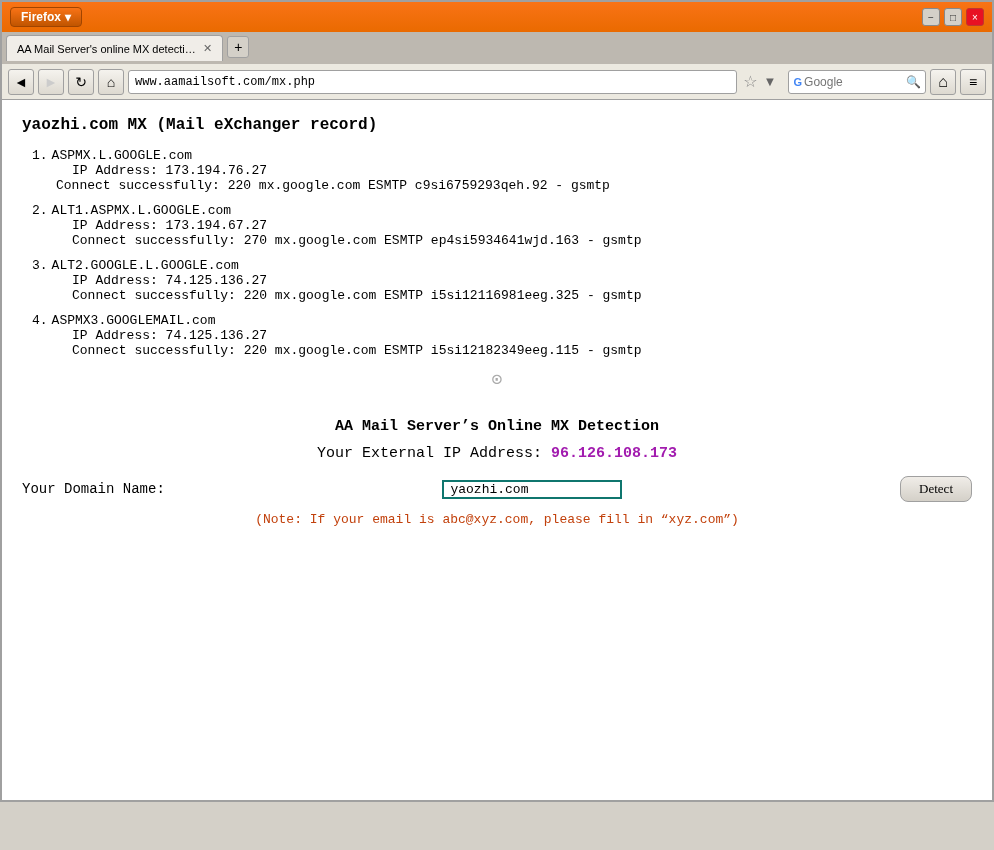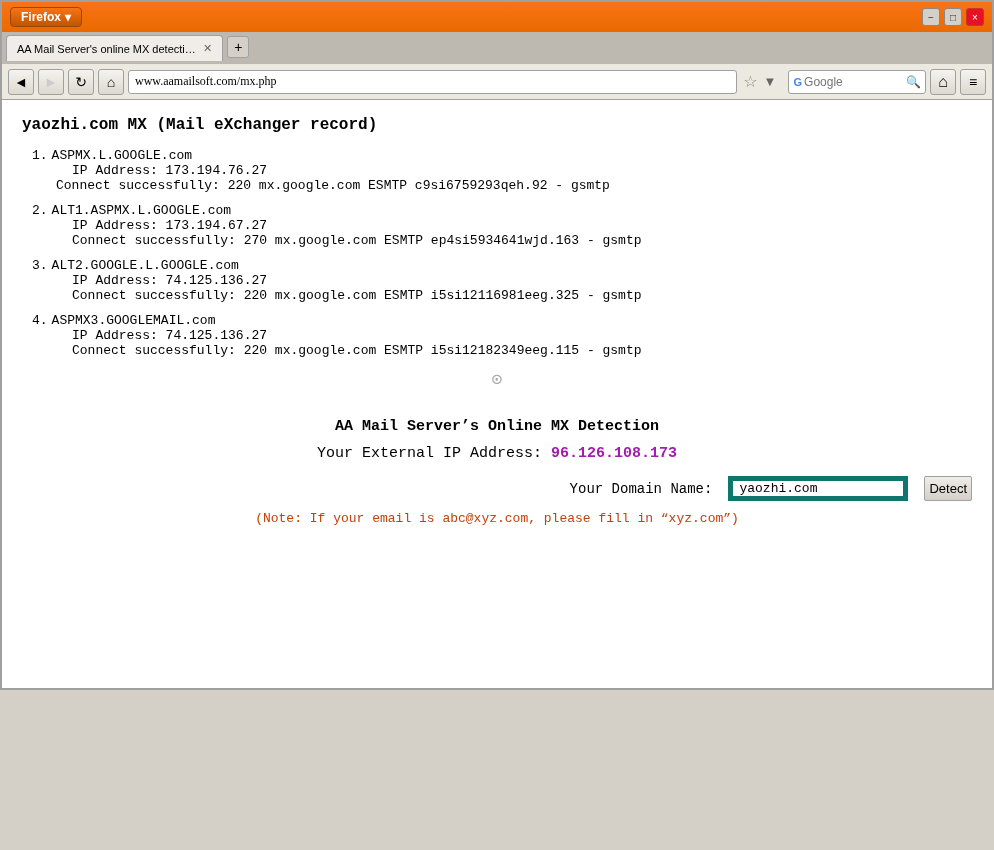--- a/index.html
+++ b/index.html
@@ -1,21 +1,21 @@
 <!DOCTYPE html>
 <html><head>
   <meta charset="utf-8">
   <style>
     * { margin: 0; padding: 0; box-sizing: border-box; }
     body { font-family: Arial, sans-serif; background: #d4d0c8; width: 994px; height: 850px; overflow: hidden; }
 
     
     .browser-window {
       width: 994px;
-      height: 690px;
+      height: 802px;
       border: 2px solid #a0a0a0;
       display: flex;
       flex-direction: column;
     }
 
     
     .title-bar {
       background: linear-gradient(to bottom, #f97316, #ea6a00);
       height: 30px;
       display: flex;
@@ -121,21 +121,21 @@
     }
     .url-bar {
       flex: 1;
       height: 24px;
       border: 1px solid #a0a0a0;
       border-radius: 3px;
       background: white;
       padding: 0 6px;
       font-size: 12px;
       outline: none;
-      font-family: Liberation Serif, serif;
+      font-family: Liberation Mono, monospace;
     }
     .star-btn {
       font-size: 16px;
       cursor: pointer;
       color: #888;
       padding: 0 2px;
     }
     .search-area {
       display: flex;
       align-items: center;
@@ -208,44 +208,44 @@
       font-family: 'Courier New', Courier, monospace;
       margin-bottom: 14px;
     }
     .ip-address {
       color: #a21caf;
       font-weight: bold;
     }
     .domain-form {
       display: flex;
       align-items: center;
-      justify-content: flex-end;
-      gap: 16px;
+      justify-content: space-between;
+      gap: 8px;
       margin-bottom: 10px;
     }
     .domain-label {
       font-size: 14px;
       font-family: 'Courier New', Courier, monospace;
     }
     .domain-input {
-      border: 5px solid #0f766e;
+      border: 2px solid #0f766e;
       padding: 0 6px;
       font-size: 13px;
       font-family: 'Courier New', Courier, monospace;
       width: 180px;
       outline: none;
     }
     .detect-btn {
       background: linear-gradient(to bottom, #f0ede8, #d4d0c8);
       border: 1px solid #a0a0a0;
-      padding: 4px 4px;
+      padding: 4px 18px;
       font-size: 13px;
-      font-family: Liberation Sans, sans-serif;
-      cursor: pointer;
-      border-radius: 2px;
+      font-family: Liberation Serif, serif;
+      cursor: pointer;
+      border-radius: 8px;
     }
     .note-text {
       font-size: 13px;
       font-family: 'Courier New', Courier, monospace;
       color: #c2410c;
     }
 
     .loading-icon {
       text-align: center;
       margin-top: 4px;

